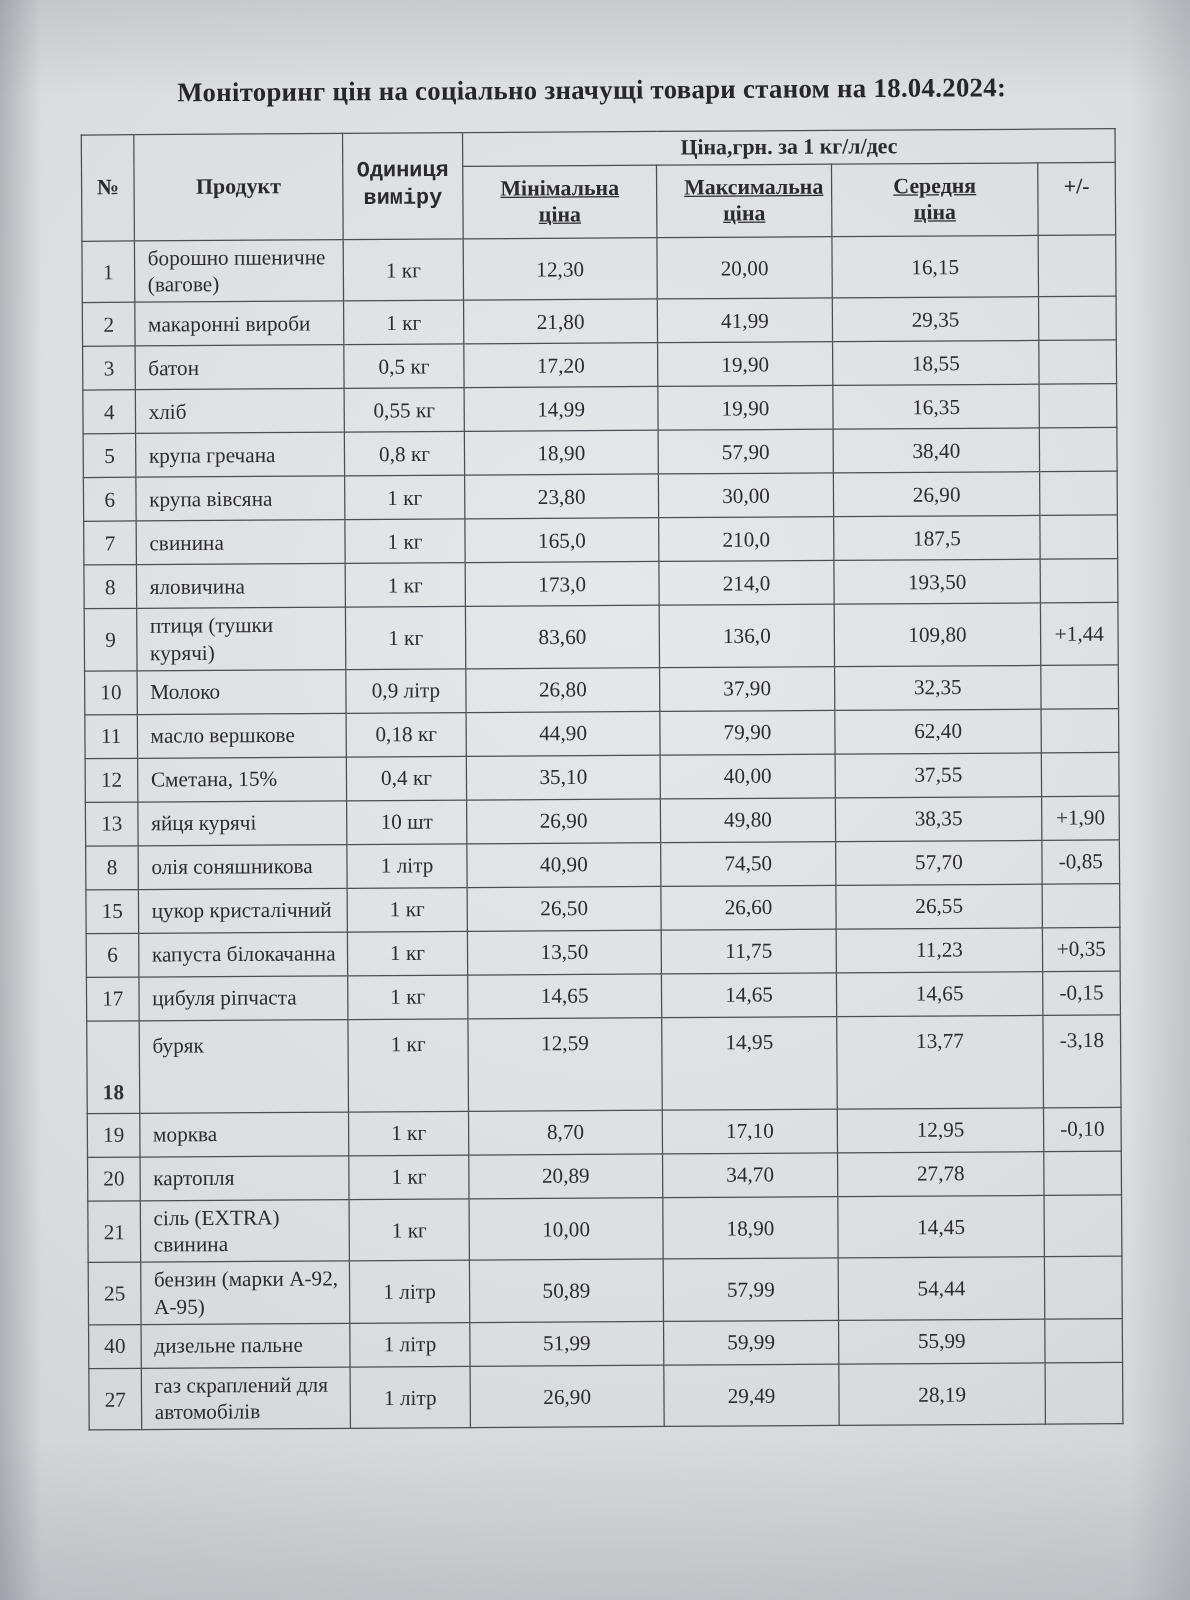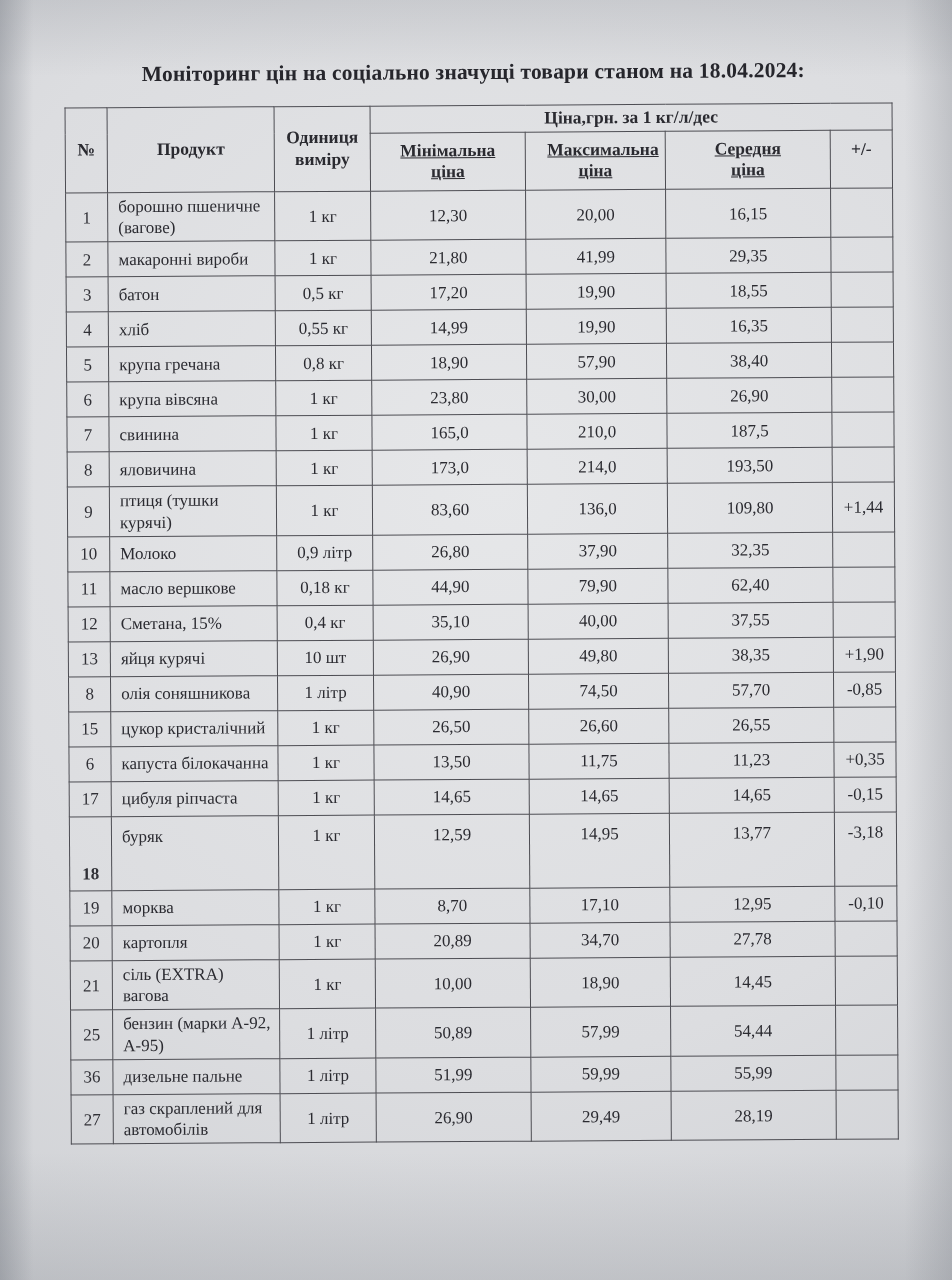--- a/index.html
+++ b/index.html
@@ -46,21 +46,21 @@
     font-weight: normal;
     line-height: 1.25;
     overflow: hidden;
   }
   .price-table thead th { font-weight: bold; font-size: 17.5px; color: #2a2a30; }
   tr.hdr-top { height: 24px; }
   tr.hdr-sub { height: 58px; }
   th.c-pricegroup { padding: 2px 4px; }
   th.c-delta { vertical-align: top; padding-top: 8px; font-weight: bold; }
   .hwrap { display: inline-block; max-width: 96px; text-decoration: underline; }
-  .hwrap-unit { display: inline-block; max-width: 78px; font-weight: bold; }
+  .hwrap-unit { display: inline-block; max-width: 78px; font-weight: bold; font-family: Liberation Mono, monospace; }
   .price-table tbody tr { height: 35px; }
   .price-table tbody tr.tall { height: 74px; }
   .price-table tbody tr.tall td { vertical-align: top; padding-top: 9px; }
   .price-table tbody tr.tall td.c-num { vertical-align: bottom; padding-bottom: 6px; font-weight: bold; }
   td.c-product { text-align: left; padding-left: 10px; }
   td.c-num { color: #303036; }
 </style>
 </head>
 <body>
 
@@ -268,38 +268,38 @@
           <td class="c-num">20</td>
           <td class="c-product">картопля</td>
           <td class="c-unit">1 кг</td>
           <td class="c-min">20,89</td>
           <td class="c-max">34,70</td>
           <td class="c-avg">27,78</td>
           <td class="c-delta"></td>
         </tr>
         <tr>
           <td class="c-num">21</td>
-          <td class="c-product">сіль (EXTRA) вагова</td>
+          <td class="c-product">сіль (EXTRA) свинина</td>
           <td class="c-unit">1 кг</td>
           <td class="c-min">10,00</td>
           <td class="c-max">18,90</td>
           <td class="c-avg">14,45</td>
           <td class="c-delta"></td>
         </tr>
         <tr>
           <td class="c-num">25</td>
           <td class="c-product">бензин (марки А-92, А-95)</td>
           <td class="c-unit">1 літр</td>
           <td class="c-min">50,89</td>
           <td class="c-max">57,99</td>
           <td class="c-avg">54,44</td>
           <td class="c-delta"></td>
         </tr>
         <tr>
-          <td class="c-num">36</td>
+          <td class="c-num">40</td>
           <td class="c-product">дизельне пальне</td>
           <td class="c-unit">1 літр</td>
           <td class="c-min">51,99</td>
           <td class="c-max">59,99</td>
           <td class="c-avg">55,99</td>
           <td class="c-delta"></td>
         </tr>
         <tr>
           <td class="c-num">27</td>
           <td class="c-product">газ скраплений для автомобілів</td>

